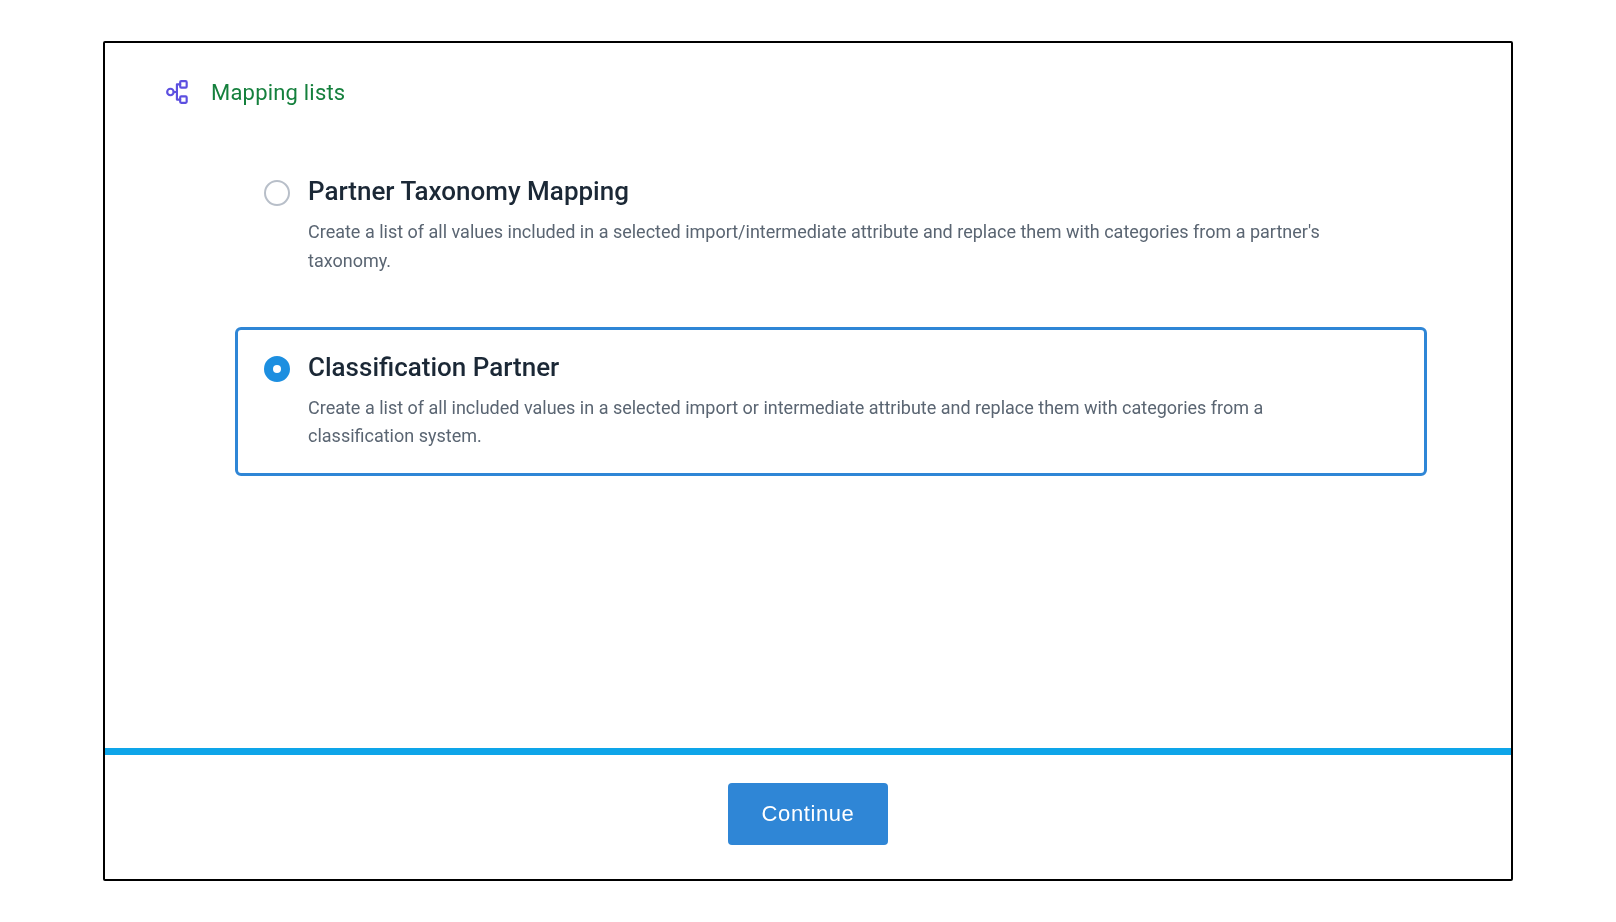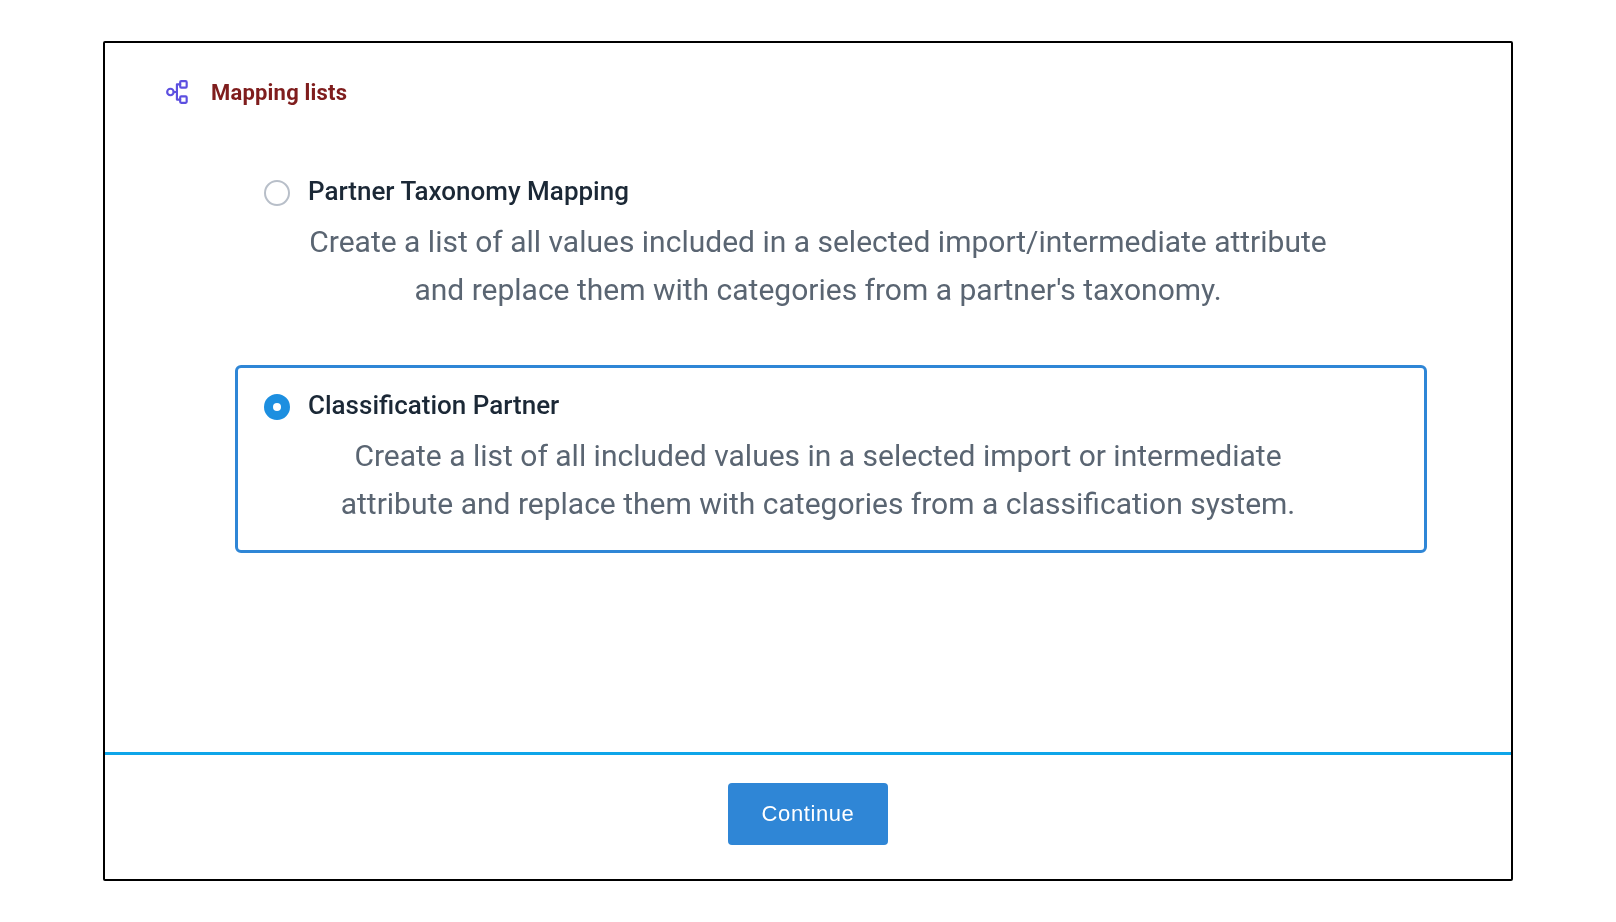--- a/index.html
+++ b/index.html
@@ -33,22 +33,22 @@
     }
     .header {
       display: flex;
       align-items: center;
       gap: 20px;
       margin-bottom: 46px;
     }
     .header-icon svg { display: block; }
     .header-title {
       font-size: 22px;
-      font-weight: 700;
-      color: #7f1d1d;
+      font-weight: 400;
+      color: #15803d;
       letter-spacing: .2px;
     }
     .options {
       padding-left: 70px;
       padding-right: 24px;
     }
     .option {
       display: flex;
       align-items: flex-start;
       gap: 18px;
@@ -85,28 +85,27 @@
       transform: translate(-50%, -50%);
     }
     .option-content { flex: 1 1 auto; }
     .option-title {
       font-size: 26px;
       font-weight: 500;
       color: #1b2836;
       margin-bottom: 12px;
     }
     .option-desc {
-      font-size: 30px;
+      font-size: 18px;
       line-height: 1.6;
       color: #5a6572;
       max-width: 1020px;
-      text-align: center;
     }
     .footer {
-      border-top: 3px solid #0ea5e9;
+      border-top: 7px solid #0ea5e9;
       padding: 28px 0 34px;
       display: flex;
       justify-content: center;
     }
     .continue-btn {
       background: #2f86d6;
       color: #ffffff;
       border: none;
       border-radius: 4px;
       font-size: 22px;

